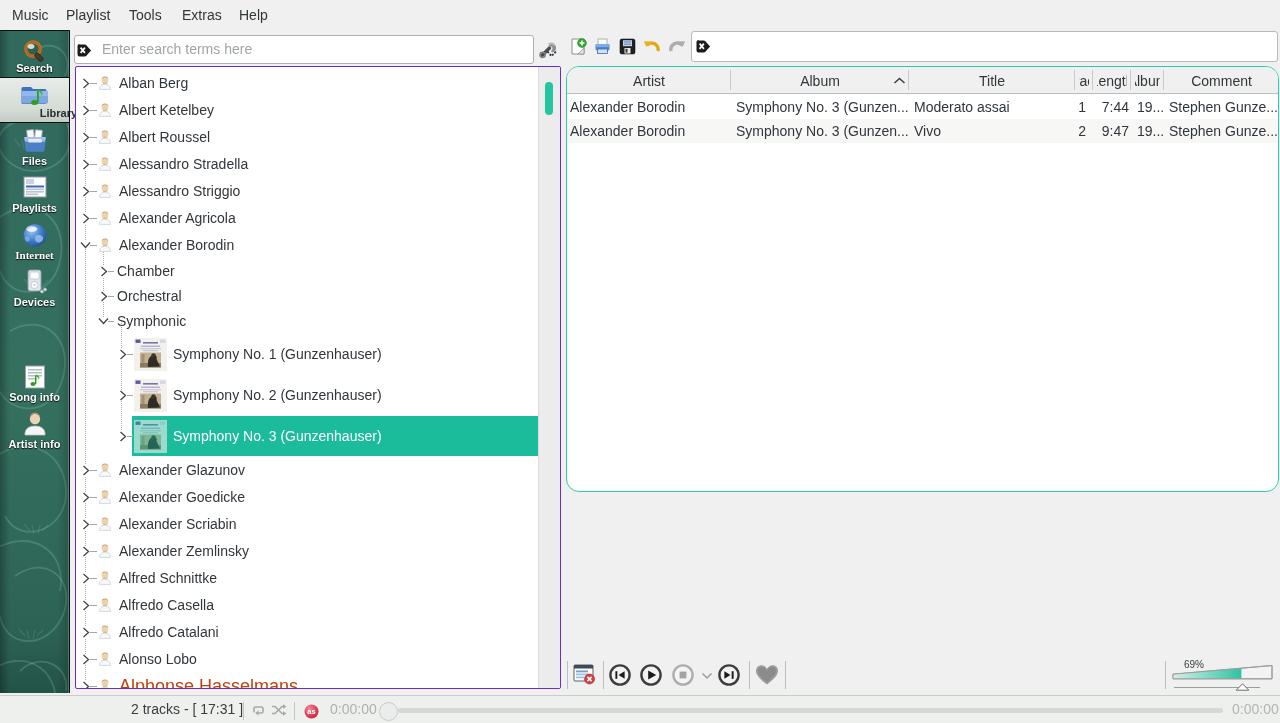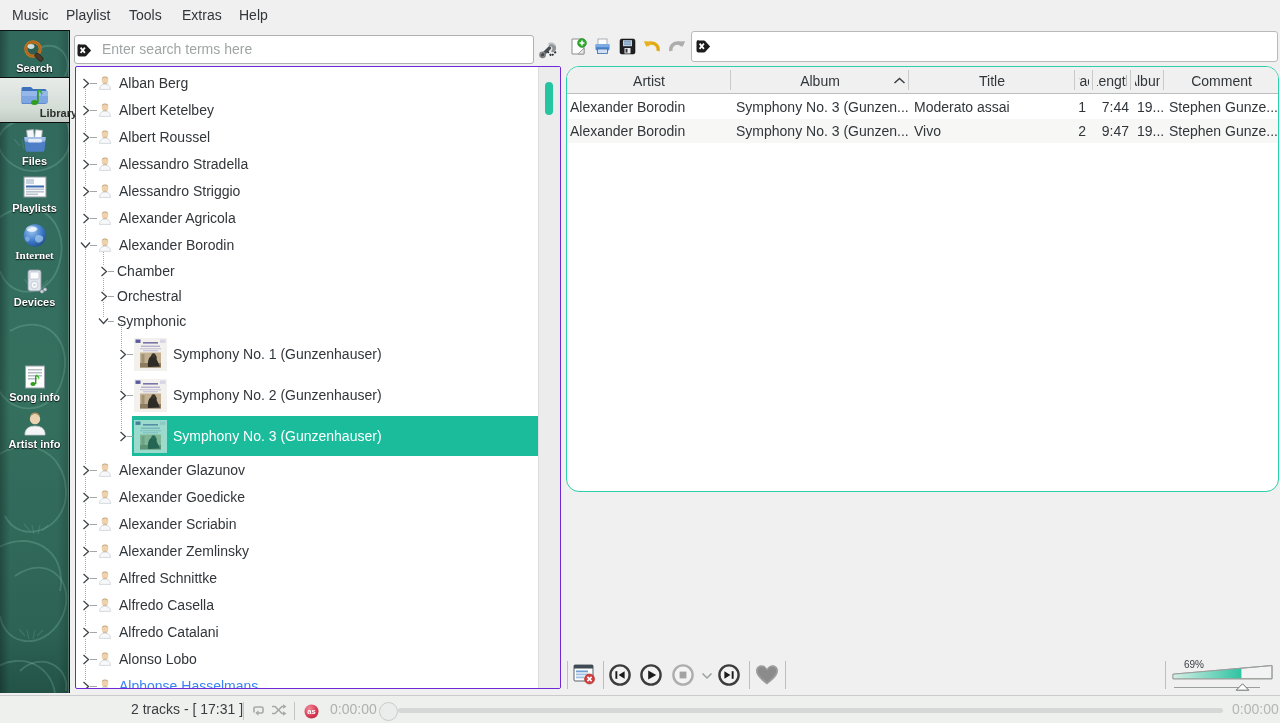--- a/index.html
+++ b/index.html
@@ -455,21 +455,21 @@
       <rect width="8" height="11" fill="#ffffff"></rect>
       <path d="M1.5,1 L6.5,5.5 L1.5,10" stroke="#41464b" stroke-width="1.3"></path>
     </svg>
     <div class="doth" style="left:14px;top:619px;width:7px"></div>
     <svg style="position:absolute;left:22px;top:612.0px" width="14" height="14" viewBox="0 0 14 14">
       <circle cx="7" cy="4.8" r="3.2" fill="#eed2ae"></circle>
       <path d="M3.8,4.8 a3.2,3.2 0 0 1 6.4,0 q0.5,-4.2 -3.2,-4.2 q-3.7,0 -3.2,4.2z" fill="#c29a68"></path>
       <path d="M7,6.5 q1.8,0 2.4,1.5 l-4.8,0 q0.6,-1.5 2.4,-1.5z" fill="#d8b98e"></path>
       <path d="M1.5,12.8 q0.5,-4.6 5.5,-4.6 q5,0 5.5,4.6 l0,0.6 h-11z" fill="#f6f8fa" stroke="#c6ccd3" stroke-width="0.7"></path>
     </svg>
-    <span style="position:absolute;left:43px;top:610px;line-height:18px;color:#3b82f6;font-size:14px;white-space:nowrap">Alphonse Hasselmans</span>
+    <span style="position:absolute;left:43px;top:610px;line-height:18px;color:#c2410c;font-size:18px;white-space:nowrap">Alphonse Hasselmans</span>
     <div class="sbtrack"></div>
     <div class="sbthumb"></div>
   </div>
 
   <div id="rsearch"></div>
 
   <div id="table">
     <div id="thead">
       <div class="hl" style="left:0px;width:164px">Artist</div>
       <div class="hl" style="left:164px;width:178px">Album</div>

